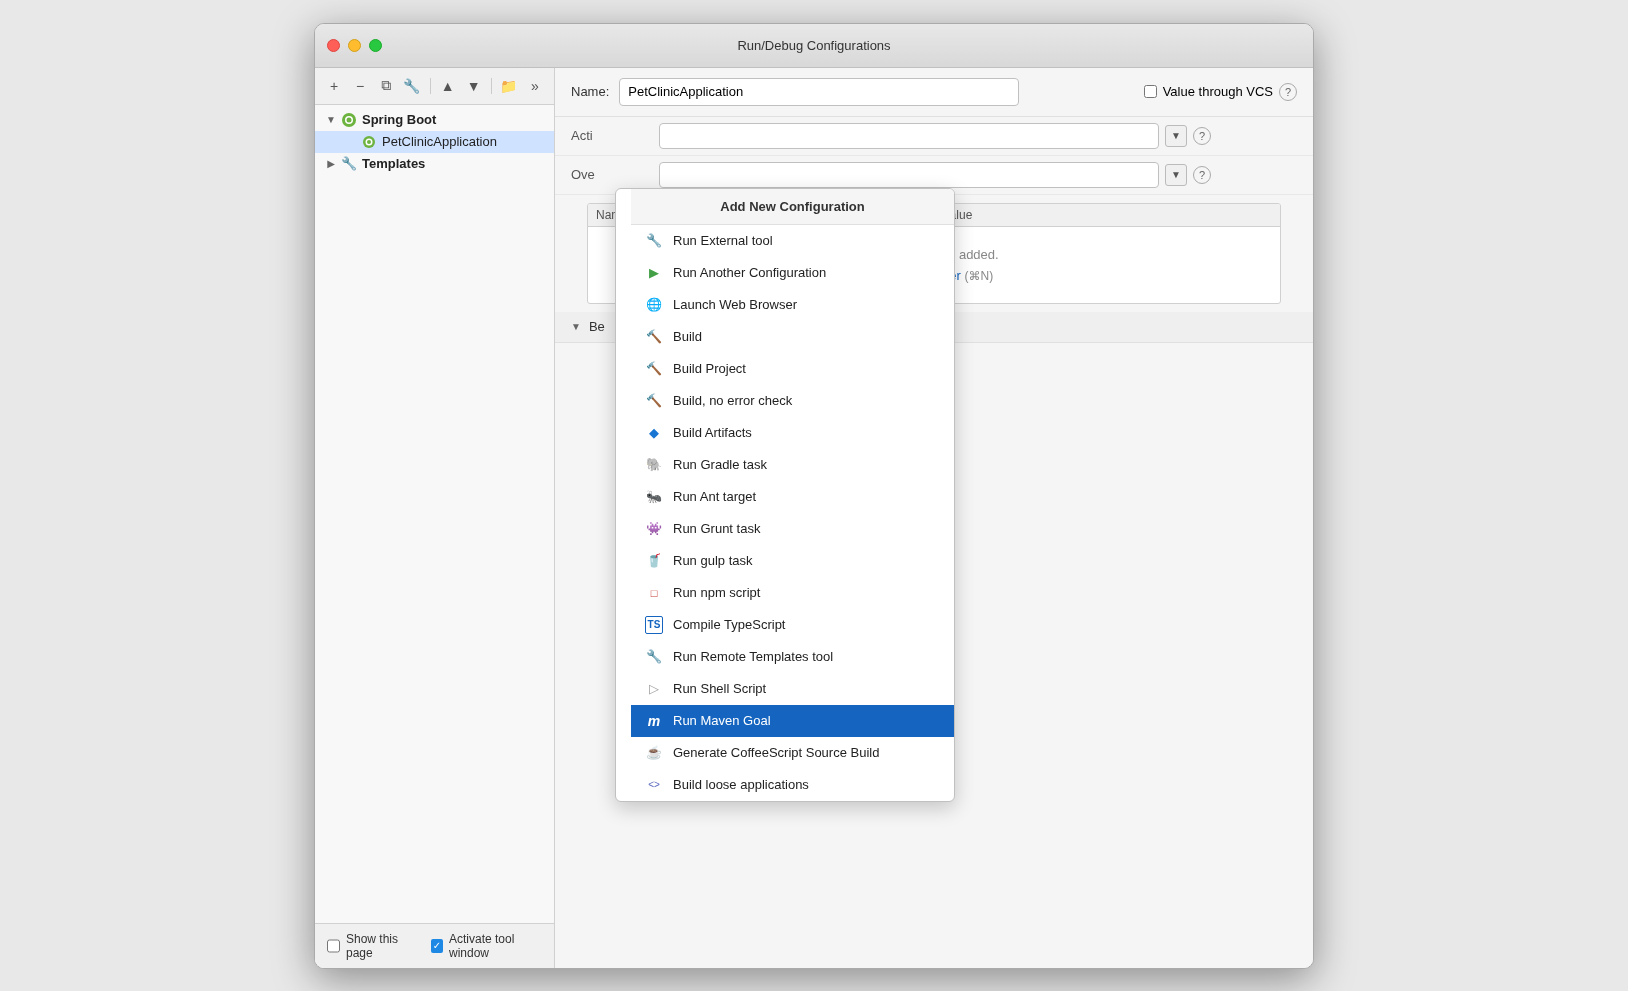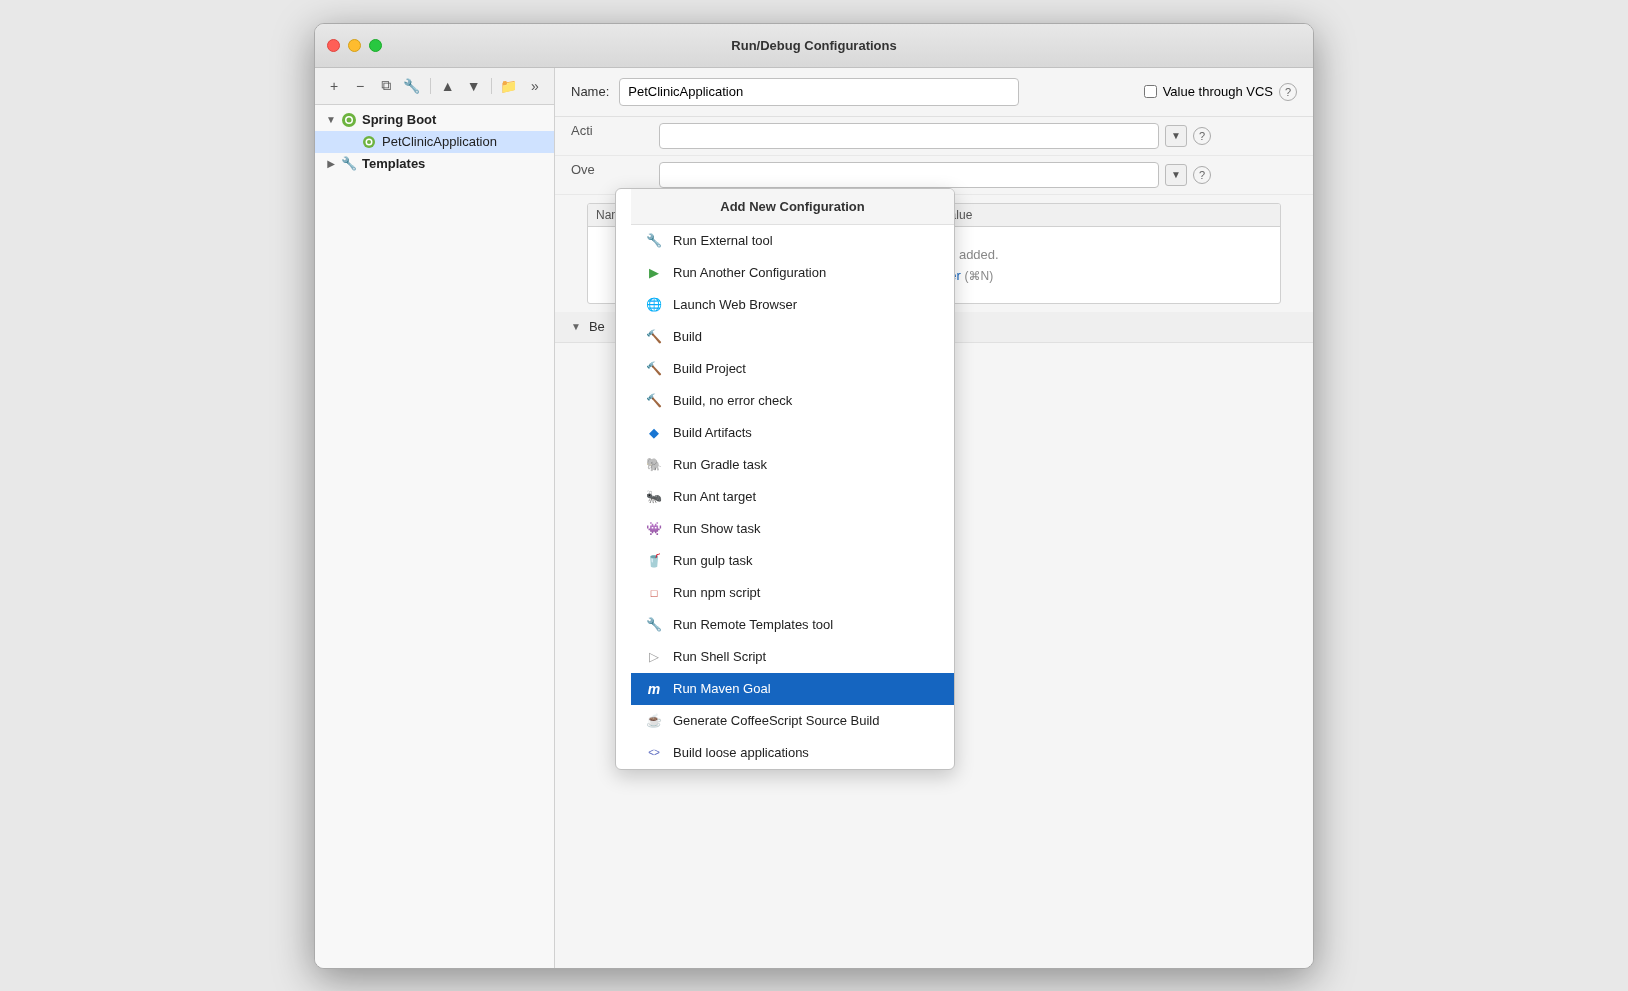--- a/index.html
+++ b/index.html
@@ -41,21 +41,21 @@
       cursor: pointer;
     }
     .wc-close { background: #ff5f57; border: 1px solid #e0443e; }
     .wc-min { background: #febc2e; border: 1px solid #d4a017; }
     .wc-max { background: #28c840; border: 1px solid #1aab29; }
     .title-text {
       position: absolute;
       left: 50%;
       transform: translateX(-50%);
       font-size: 13px;
-      font-weight: 700;
+      font-weight: 400;
       color: #333;
     }
     .main-content {
       display: flex;
       height: 900px;
     }
     
     .sidebar {
       width: 240px;
       background: #f8f8f8;
@@ -186,20 +186,21 @@
       width: 18px; height: 18px;
       border: 1px solid #aaa;
       border-radius: 50%;
       display: flex; align-items: center; justify-content: center;
       font-size: 11px;
       color: #666;
       cursor: pointer;
     }
     .panel-row {
       display: flex;
+      align-items: center;
       padding: 6px 16px;
       gap: 8px;
       border-bottom: 1px solid #e8e8e8;
     }
     .panel-label { font-size: 13px; color: #555; width: 80px; flex-shrink: 0; }
     .select-row {
       display: flex;
       align-items: center;
       gap: 6px;
       flex: 1;
@@ -384,20 +385,30 @@
           <span class="tree-label normal">PetClinicApplication</span>
         </div>
 
         <div class="tree-node">
           <div class="tree-expand">▶</div>
           <div class="tree-icon icon-wrench">🔧</div>
           <span class="tree-label">Templates</span>
         </div>
       </div>
 
+      <div class="bottom-bar">
+        <div class="checkbox-row">
+          <input type="checkbox" style="">
+          <span class="checkbox-label">Show this page</span>
+        </div>
+        <div class="checkbox-row">
+          <div class="checkbox-blue">✓</div>
+          <span class="checkbox-label">Activate tool window</span>
+        </div>
+      </div>
     </div>
 
     <div class="right-panel">
 
       <div class="name-row">
         <span class="name-label">Name:</span>
         <input class="name-input" type="text" value="PetClinicApplication" style="">
         <div class="share-vcs">
           <input type="checkbox" style="">
           <span>Value through VCS</span>
@@ -481,29 +492,33 @@
         <div class="dropdown-item">
           <span class="item-icon icon-gradle">🐘</span>
           <span>Run Gradle task</span>
         </div>
         <div class="dropdown-item">
           <span class="item-icon icon-ant">🐜</span>
           <span>Run Ant target</span>
         </div>
         <div class="dropdown-item">
           <span class="item-icon icon-grunt">👾</span>
-          <span>Run Show task</span>
+          <span>Run Grunt task</span>
         </div>
         <div class="dropdown-item">
           <span class="item-icon icon-gulp">🥤</span>
           <span>Run gulp task</span>
         </div>
         <div class="dropdown-item">
           <span class="item-icon icon-npm" style="color:#c0392b;font-weight:bold;font-size:11px;">□</span>
           <span>Run npm script</span>
+        </div>
+        <div class="dropdown-item">
+          <span class="item-icon icon-ts" style="font-size:10px;font-weight:bold;border:1px solid #1565c0;border-radius:2px;padding:0 1px;">TS</span>
+          <span>Compile TypeScript</span>
         </div>
         <div class="dropdown-item">
           <span class="item-icon icon-remote">🔧</span>
           <span>Run Remote Templates tool</span>
         </div>
         <div class="dropdown-item">
           <span class="item-icon icon-shell">▷</span>
           <span>Run Shell Script</span>
         </div>
         <div class="dropdown-item highlighted">

